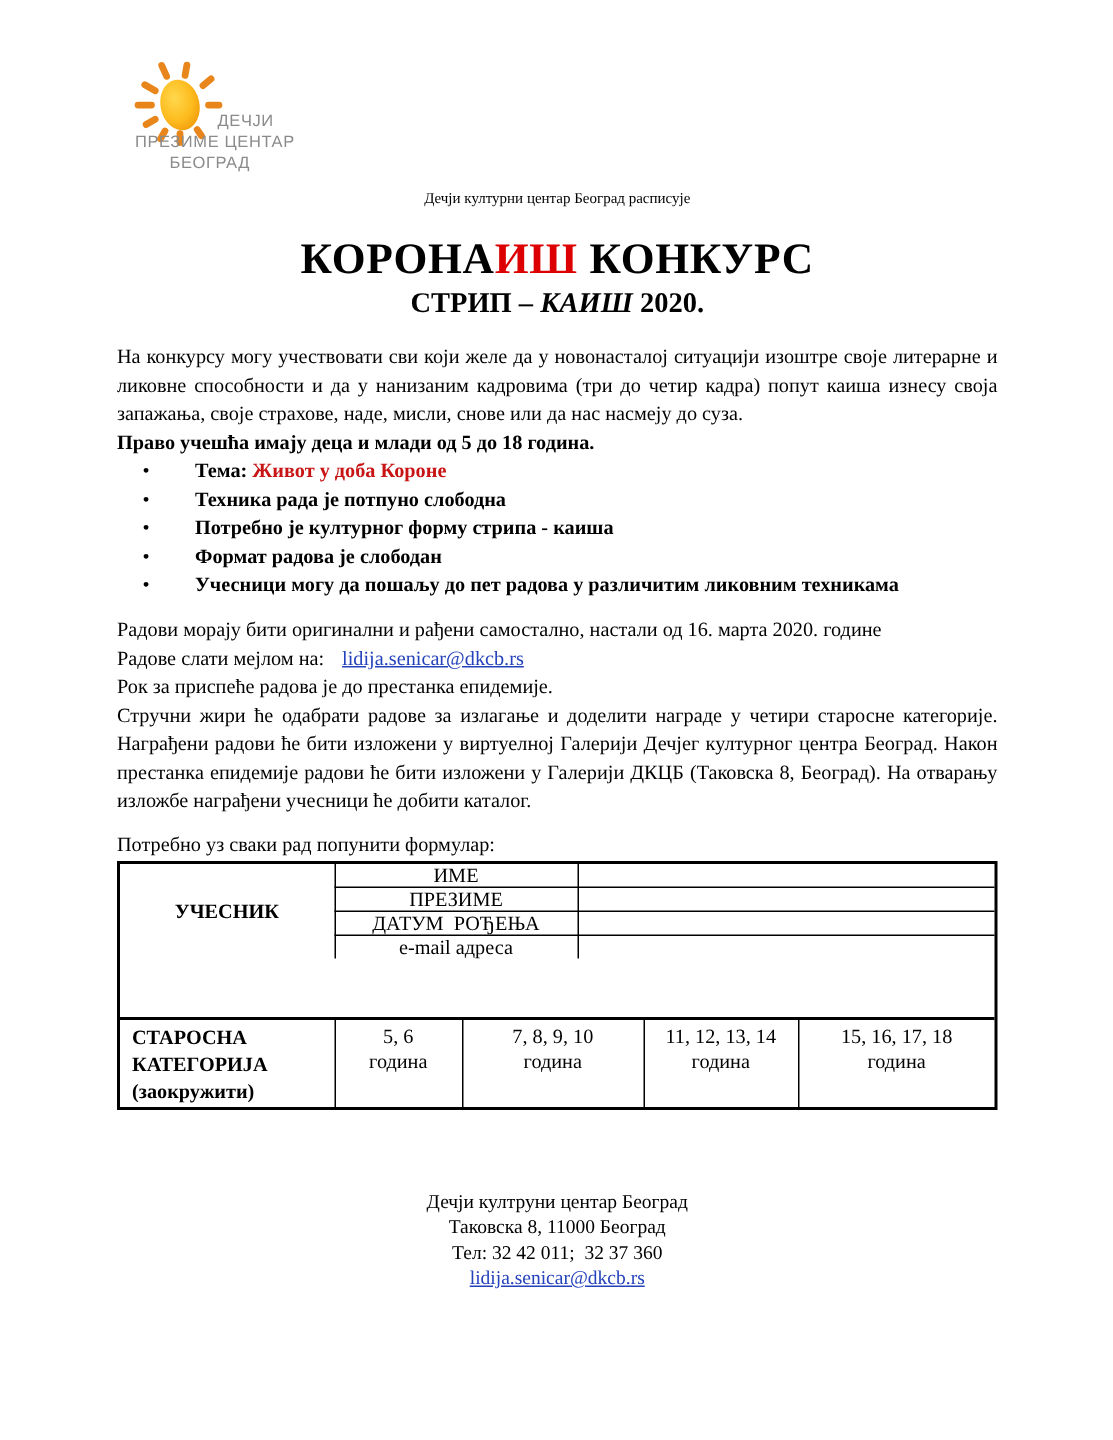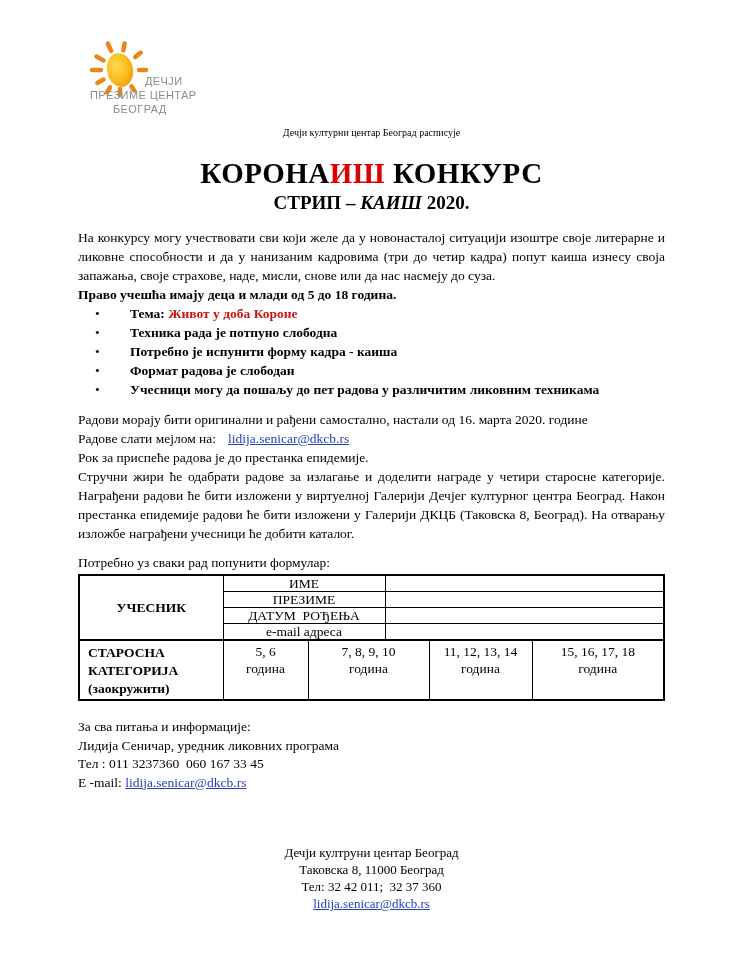--- a/index.html
+++ b/index.html
@@ -41,21 +41,21 @@
   .email-gap{margin-left:12px;}
   .form-intro{margin-top:10px;font-size:13.5px;line-height:19px;}
   
   .formtable-wrap{margin-top:2px;width:583px;border:2px solid #000;}
   .formtable-wrap table{border-collapse:collapse;width:100%;table-layout:fixed;}
   .formtable-wrap td{font-size:13.5px;padding:0;}
   .t-top td{height:15px;line-height:15px;border-right:1px solid #000;border-bottom:1px solid #000;text-align:center;}
   .t-top td:last-child{border-right:none;}
   .t-top tr:last-child td{border-bottom:none;}
   .t-top td.c-participant{border-bottom:none;font-weight:bold;}
-  .t-bottom{border-top:2px solid #000;}
+  .t-bottom{border-top:2px solid #000;margin-top:39px;}
   .t-bottom td{border-right:1px solid #000;vertical-align:top;height:55px;text-align:center;line-height:16.5px;padding-top:3px;}
   .t-bottom td:last-child{border-right:none;}
   .t-bottom td.c-agecat{text-align:left;font-weight:bold;padding-left:8px;line-height:18px;}
   .pre{white-space:pre-wrap;}
   
   .contact{margin-top:17px;font-size:13.5px;line-height:18.5px;}
   .footer{margin-top:52px;text-align:center;font-size:13px;line-height:17px;}
 </style>
 </head>
 <body>
@@ -108,21 +108,21 @@
       <li>
         <span class="bullet">•</span>
         <span>Тема: </span><span class="theme-value">Живот у доба Короне</span>
       </li>
       <li>
         <span class="bullet">•</span>
         <span>Техника рада је потпуно слободна</span>
       </li>
       <li>
         <span class="bullet">•</span>
-        <span>Потребно је испунити форму кадра - каиша</span>
+        <span>Потребно је културног форму стрипа - каиша</span>
       </li>
       <li>
         <span class="bullet">•</span>
         <span>Формат радова је слободан</span>
       </li>
       <li>
         <span class="bullet">•</span>
         <span>Учесници могу да пошаљу до пет радова у различитим ликовним техникама</span>
       </li>
     </ul>
@@ -193,26 +193,20 @@
           </td>
           <td>
             <div>15, 16, 17, 18</div>
             <div>година</div>
           </td>
         </tr>
       </tbody>
         </table>
     </div>
 
-    <div class="contact">
-      <div>За сва питања и информације:</div>
-      <div>Лидија Сеничар, уредник ликовних програма</div>
-      <div class="pre">Тел : 011 3237360  060 167 33 45</div>
-      <div><span>Е -mail: </span><a class="link">lidija.senicar@dkcb.rs</a></div>
-    </div>
 
     <div class="footer">
       <div>Дечји култруни центар Београд</div>
       <div>Таковска 8, 11000 Београд</div>
       <div class="pre">Тел: 32 42 011;  32 37 360</div>
       <div><a class="link">lidija.senicar@dkcb.rs</a></div>
     </div>
 
   </div>
 </div>

